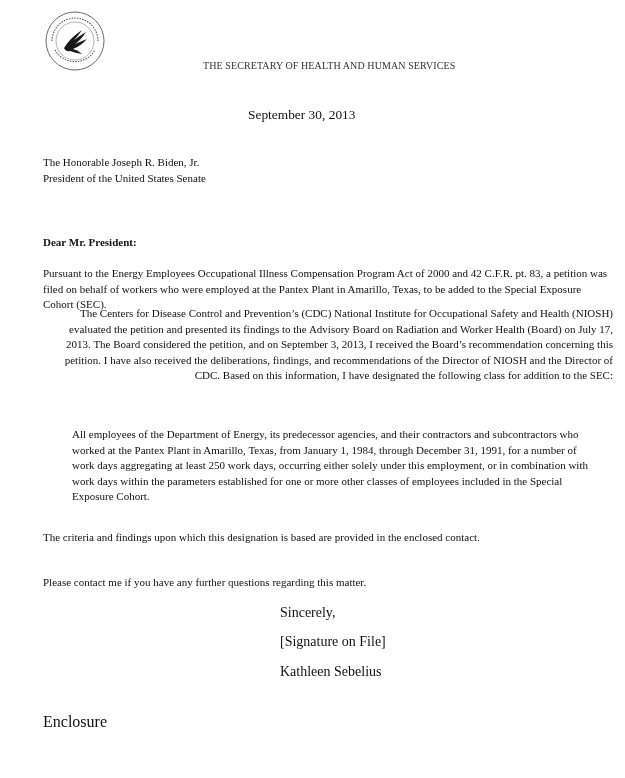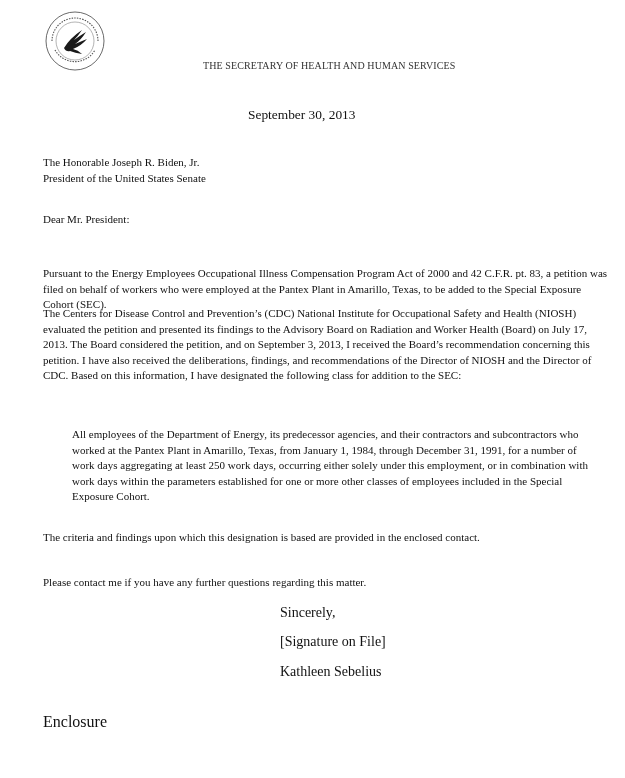--- a/index.html
+++ b/index.html
@@ -21,23 +21,23 @@
   .date {
     position: absolute; left: 248px; top: 107px;
     font-size: 13.4px;
   }
   .block {
     position: absolute; left: 43px; width: 570px;
     font-size: 11px; line-height: 15.6px;
   }
   .addr { top: 155px; }
   .addr span { display: block; white-space: nowrap; }
-  .salutation { top: 212px; }
+  .salutation { top: 235px; font-weight: bold; }
   .p1 { top: 266px; }
-  .p2 { top: 306px; }
+  .p2 { top: 306px; text-align: right; }
   .quote { left: 72px; width: 520px; top: 427px; }
   .p3 { top: 530px; }
   .p4 { top: 575px; }
   .closing { position: absolute; left: 280px; font-size: 14px; white-space: nowrap; }
   .c1 { top: 605px; }
   .c2 { top: 634px; }
   .c3 { top: 664px; }
   .encl { position: absolute; left: 43px; top: 713px; font-size: 16px; }
   p { margin: 0; }
 </style>

